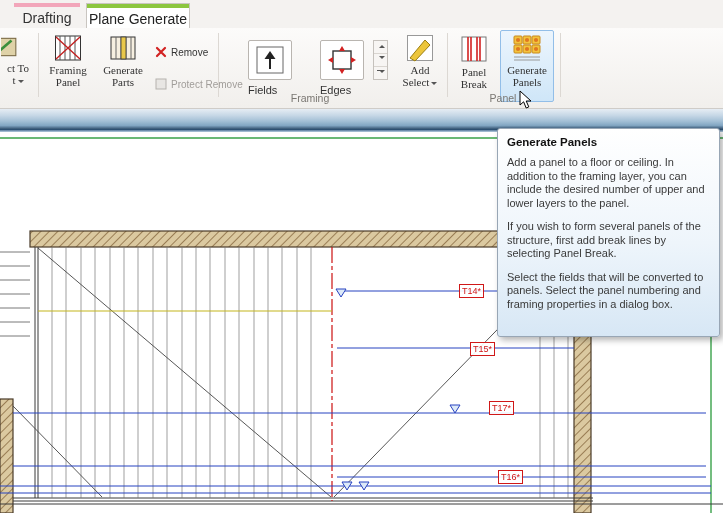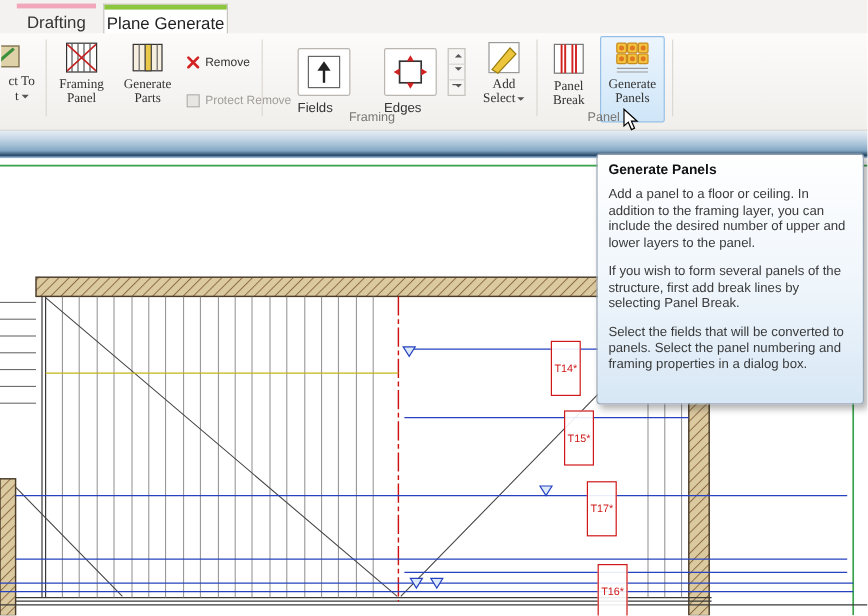--- a/index.html
+++ b/index.html
@@ -38,21 +38,21 @@
   .caret.up{border:3.5px solid transparent;border-bottom-color:#555;top:-2px;}
   .galbar{display:block;width:7px;height:1px;background:#555;margin:0 auto;}
 
   
   .bluebar{position:absolute;left:0;top:109px;width:723px;height:23px;
     background:linear-gradient(180deg,#e6edf4 0%,#c6d7e6 28%,#a4c0d6 52%,#82a6c3 72%,#3a5a78 86%,#25496e 91%,#7e9dba 94%,#b4cadd 100%);}
 
   
   .canvas{position:absolute;left:0;top:132px;width:723px;height:381px;background:#fff;}
   .plabel{position:absolute;z-index:6;font-size:9px;line-height:10px;color:#d01818;
-          border:1px solid #d01818;background:rgba(255,255,255,.9);padding:17px 2px;}
+          border:1px solid #d01818;background:rgba(255,255,255,.9);padding:1px 2px;}
 
   
   .tooltip{position:absolute;left:497px;top:128px;width:223px;box-sizing:border-box;z-index:20;
            background:linear-gradient(#ffffff,#eef5fb 55%,#d7e7f5);
            border:1px solid #98a6b5;border-radius:3px;box-shadow:3px 3px 6px rgba(0,0,0,.3);
            padding:7px 9px 9px;font-size:11px;color:#3a3a3a;}
   .tooltip h4{margin:0 0 8px;font-size:11.5px;color:#111;font-weight:bold;}
   .tooltip p{margin:0 0 10px;line-height:13.5px;}
   .tooltip p:last-child{margin-bottom:16px;}
 

